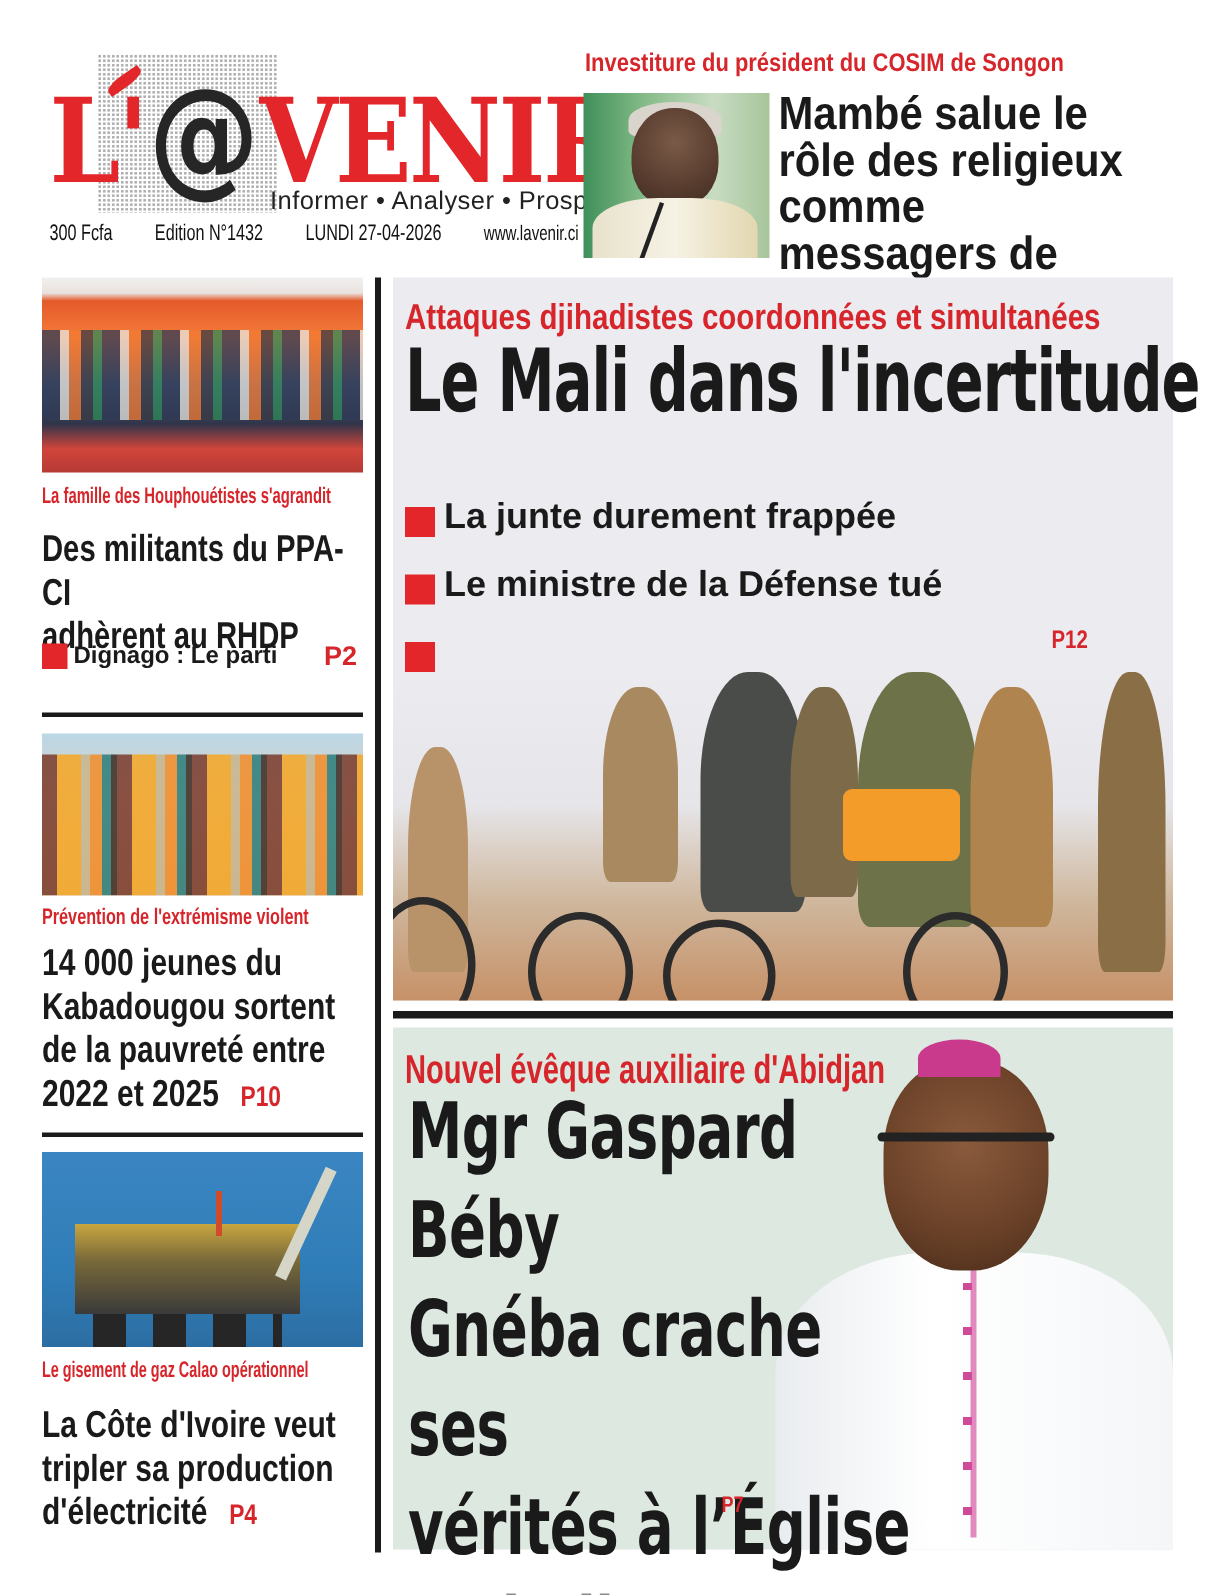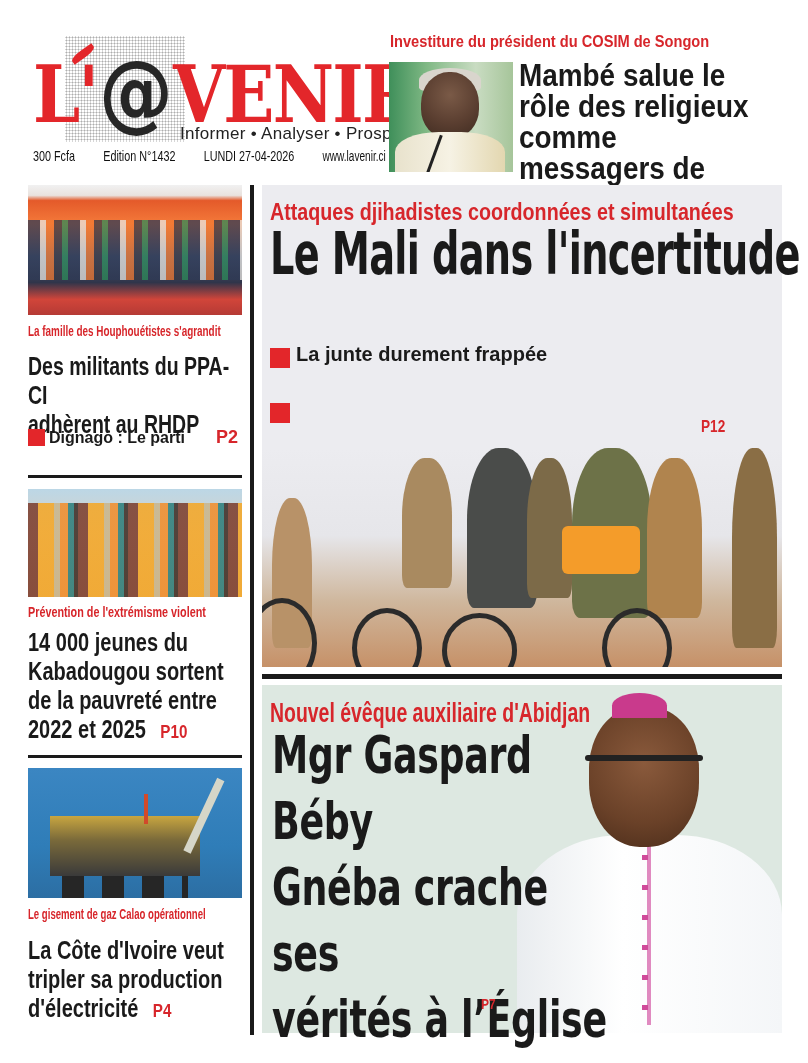--- a/index.html
+++ b/index.html
@@ -60,21 +60,21 @@
   .h3 { left: 28px; top: 936px; width: 270px; font-size: 25px; line-height: 29px; transform: scaleX(0.8); }
   .h3 .pg { font-size: 19px; margin-left: 18px; }
 
   .vrule { left: 250px; top: 185px; width: 4px; height: 850px; background: #1a1a1a; }
 
   
   .lead-box { left: 262px; top: 185px; width: 520px; height: 482px; background: #ececf0; }
   .lead-kicker { left: 270px; top: 198px; font-size: 24px; transform: scaleX(0.82); }
   .lead-title { position: absolute; left: 270px; top: 222px; font-size: 58px; font-weight: 700; letter-spacing: -1px; line-height: 64px; color: #1a1a1a; transform: scaleX(0.66); transform-origin: left; white-space: nowrap; font-family: "DejaVu Sans", sans-serif; }
   .lead-bullets { position: absolute; left: 270px; top: 322px; }
-  .lead-bullet { display: flex; align-items: center; font-size: 20px; font-weight: 700; color: #1a1a1a; height: 45px; white-space: nowrap; margin-top: 10px; }
+  .lead-bullet { display: flex; align-items: center; font-size: 24px; font-weight: 700; color: #1a1a1a; height: 45px; white-space: nowrap; }
   .lead-bullet .sq { width: 20px; height: 20px; margin-right: 6px; margin-top: 6px; }
   .lead-page { left: 701px; top: 417px; font-size: 17px; transform: scaleX(0.8); transform-origin: left; }
 
   .lead-photo { left: 262px; top: 448px; width: 520px; height: 219px; background: linear-gradient(180deg, #ececf0 0%, #e6e6ea 40%, #cfb79d 70%, #c69168 100%); overflow: hidden; }
   .lead-photo .fig { position: absolute; border-radius: 45% 45% 10% 10%; }
   .lead-photo .wheel { position: absolute; border-radius: 50%; border: 5px solid #2b2b2b; }
   .lead-photo .tank { position: absolute; background: #f49c2a; border-radius: 6px; }
 
   .rule-main { left: 262px; top: 674px; width: 520px; height: 5px; background: #1a1a1a; }
 
@@ -180,20 +180,24 @@
 </div>
 <div class="kicker-red lead-kicker">Attaques djihadistes coordonnées et simultanées</div>
 <div class="lead-title">Le Mali dans l'incertitude !</div>
 <div class="lead-bullets">
   <div class="lead-bullet">
       <span class="sq"></span>
       <span>La junte durement frappée</span>
     </div>
   <div class="lead-bullet">
       <span class="sq"></span>
+      <span>Le ministre de la Défense tué</span>
+    </div>
+  <div class="lead-bullet">
+      <span class="sq"></span>
     </div>
 </div>
 <div class="abs page-ref lead-page">P12</div>
 
 <div class="abs rule-main"></div>
 
 <div class="abs second-box">
   <div class="bishop">
     <div class="body"></div>
     <div class="trim"></div>

